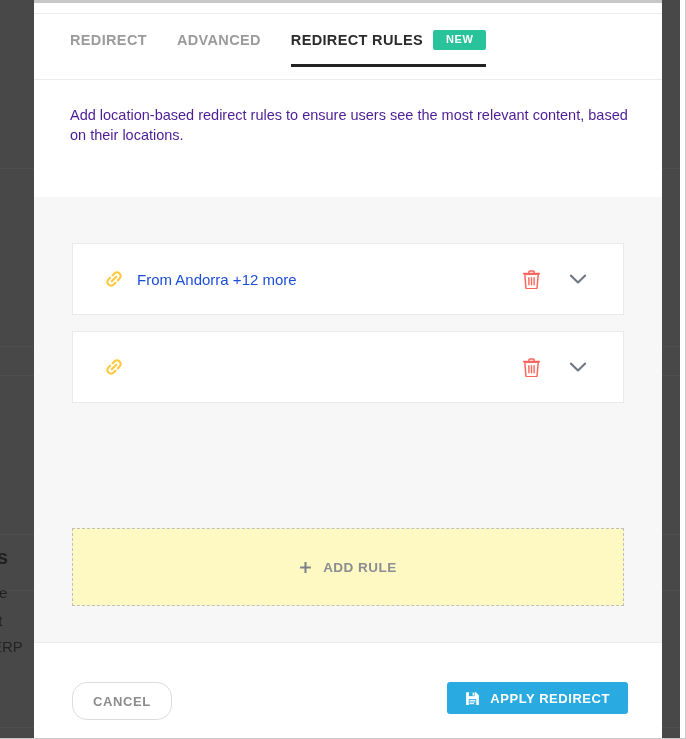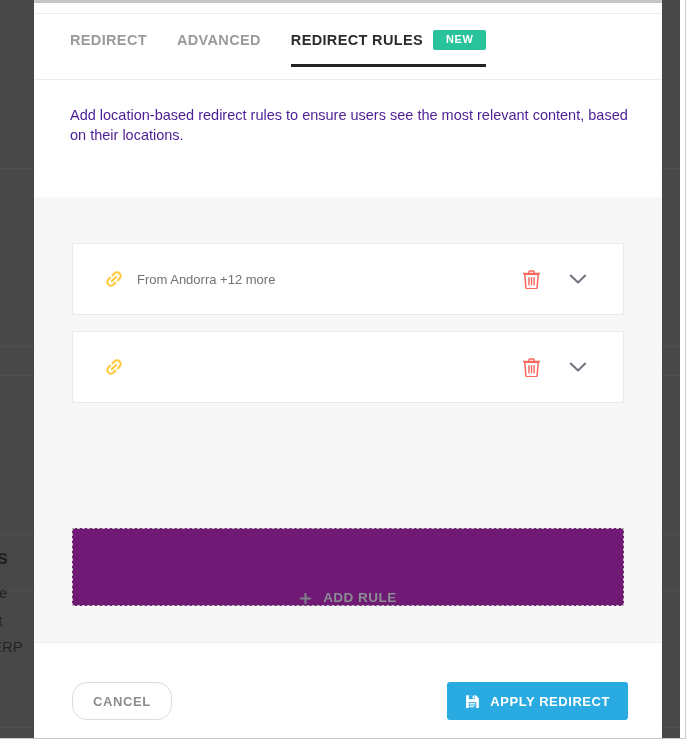--- a/index.html
+++ b/index.html
@@ -208,22 +208,22 @@
   .link-icon {
     margin-left: 30px;
     width: 22px;
     height: 22px;
     flex: 0 0 auto;
     display: block;
   }
 
   .rule-label {
     margin-left: 12px;
-    font-size: 13px;
-    color: #737373;
+    font-size: 15px;
+    color: #1d4ed8;
     white-space: nowrap;
   }
 
   .rule-actions {
     margin-left: auto;
     display: flex;
     align-items: center;
     gap: 29px;
     margin-right: 36px;
   }
@@ -242,23 +242,23 @@
 
   
   .add-rule {
     position: absolute;
     left: 38px;
     top: 331px;
     width: 552px;
     height: 78px;
     box-sizing: border-box;
     border: 1px dashed #bfbfbf;
-    background: #701a75;
-    display: flex;
-    align-items: flex-end;
+    background: #fef9c3;
+    display: flex;
+    align-items: center;
     justify-content: center;
     gap: 11px;
     cursor: pointer;
   }
   .plus-icon {
     width: 13px;
     height: 13px;
     display: block;
   }
   .add-rule-label {
@@ -290,21 +290,21 @@
     font-size: 13px;
     font-weight: bold;
     letter-spacing: 0.6px;
     font-family: "Liberation Sans", sans-serif;
     cursor: pointer;
   }
   .btn-apply {
     position: absolute;
     right: 34px;
     top: 38px;
-    height: 38px;
+    height: 32px;
     background: #29abe2;
     border: 0;
     border-radius: 3px;
     color: #ffffff;
     font-size: 13px;
     font-weight: bold;
     letter-spacing: 0.55px;
     font-family: "Liberation Sans", sans-serif;
     padding: 0 18px;
     display: flex;

